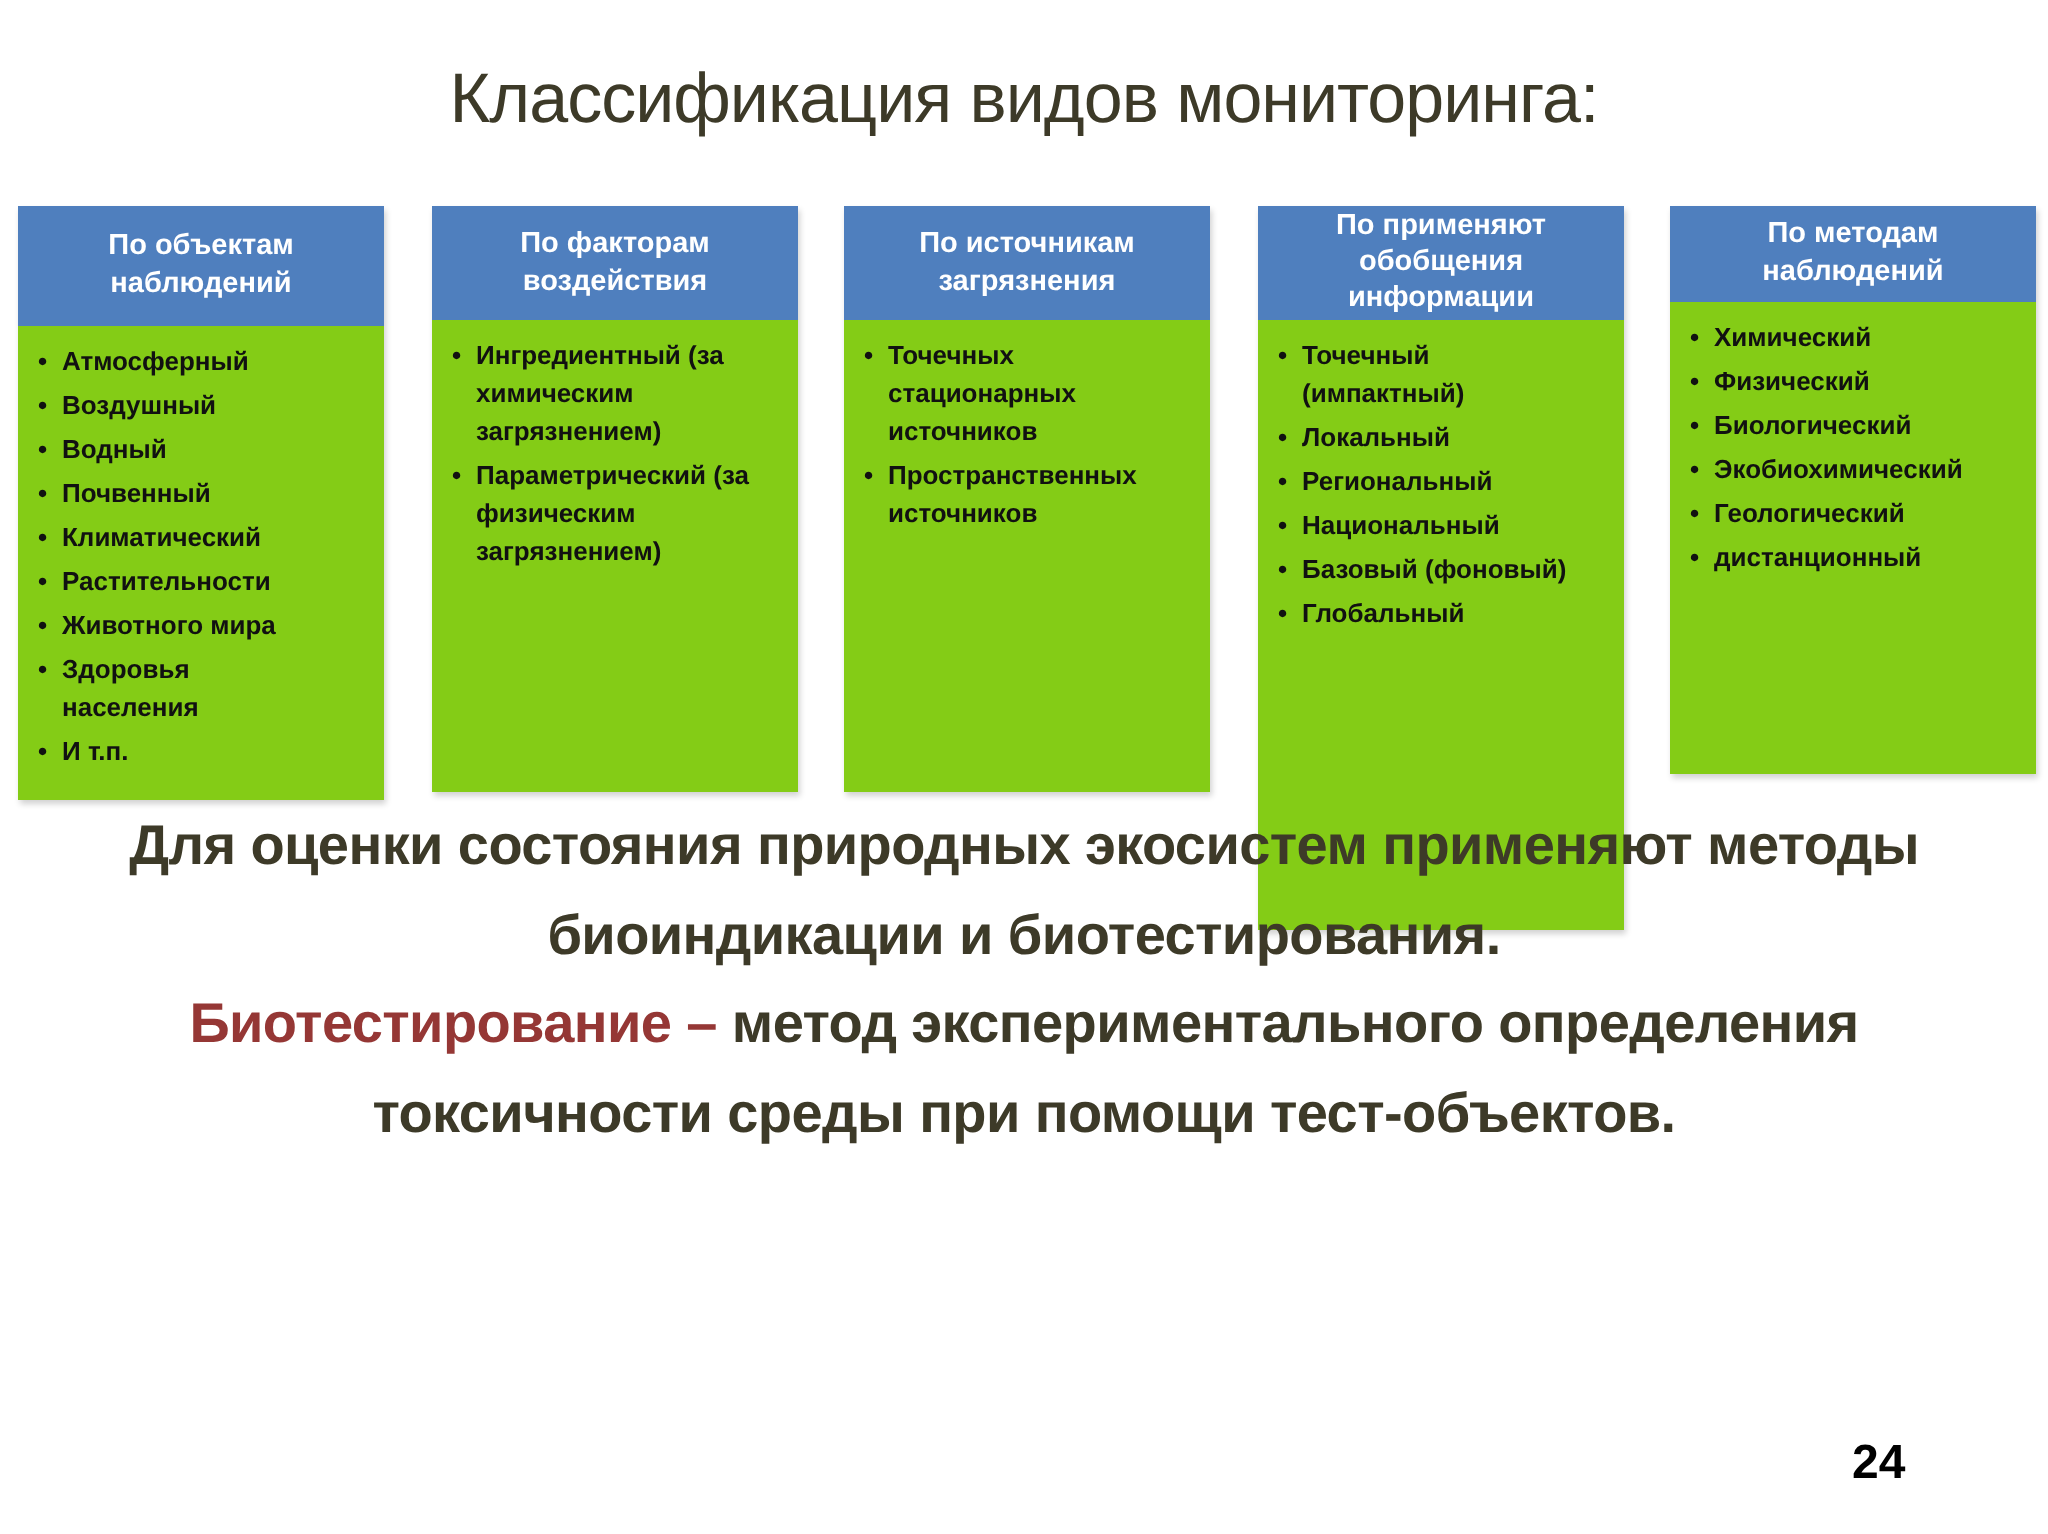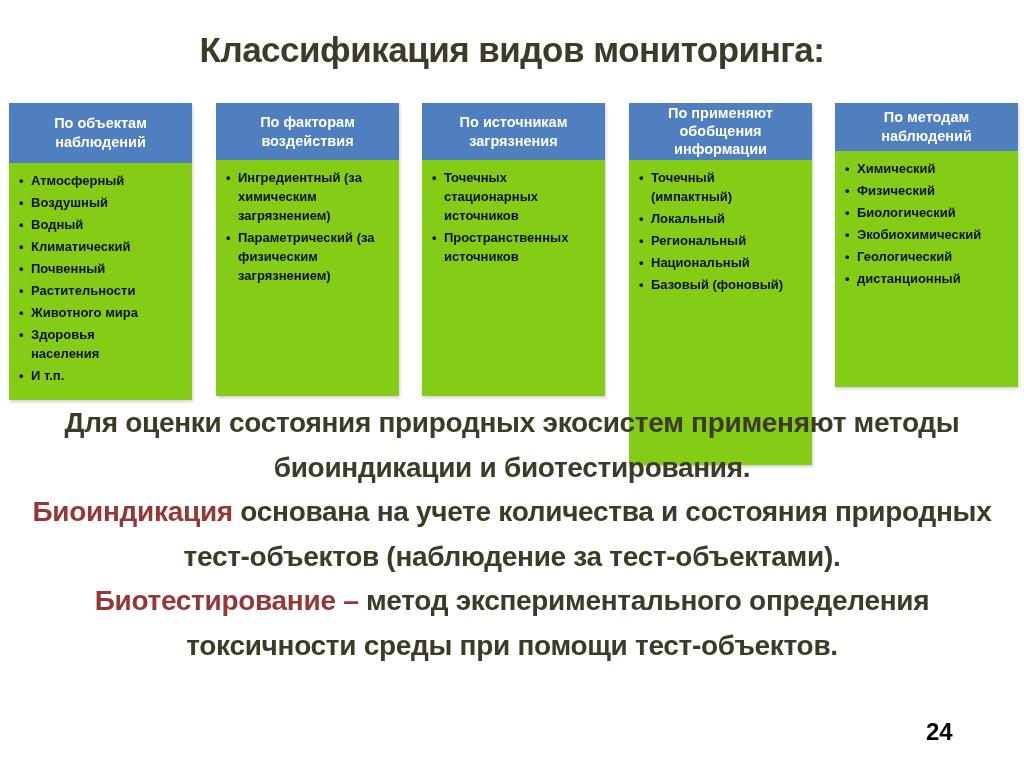--- a/index.html
+++ b/index.html
@@ -2,21 +2,21 @@
 <html><head>
 <meta charset="utf-8">
 <style>
   html, body { margin: 0; padding: 0; }
   body {
     width: 1024px; height: 767px; background: #ffffff; position: relative; overflow: hidden;
     font-family: "Liberation Sans", "DejaVu Sans", sans-serif;
   }
   .title {
     position: absolute; left: 0; top: 30px; width: 1024px; text-align: center;
-    font-size: 35px; font-weight: bold; color: #3d3a28; letter-spacing: -0.5px;
+    font-size: 35px; font-weight: normal; color: #3d3a28; letter-spacing: -0.5px;
   }
   .box {
     position: absolute; top: 103px; width: 183px;
     box-shadow: 1px 2px 3px rgba(0,0,0,0.18);
   }
   .box-header {
     background: #4f7fbe; color: #ffffff; font-weight: bold; font-size: 14.5px;
     text-align: center; line-height: 19px; display: flex; align-items: center;
     justify-content: center; overflow: hidden; padding: 0 6px; box-sizing: border-box;
   }
@@ -46,22 +46,22 @@
 
 <div class="title">Классификация видов мониторинга:</div>
 
 <div class="box" style="left:9px;">
   <div class="box-header" style="height:60px;">По объектам наблюдений</div>
   <div class="box-body" style="height:237px;">
     <ul>
       <li>Атмосферный</li>
       <li>Воздушный</li>
       <li>Водный</li>
+      <li>Почвенный</li>
       <li>Климатический</li>
-      <li>Почвенный</li>
       <li>Растительности</li>
       <li>Животного мира</li>
       <li style="width:80px;">Здоровья населения</li>
       <li>И т.п.</li>
     </ul>
   </div>
 </div>
 
 <div class="box" style="left:216px;">
   <div class="box-header" style="height:57px;">По факторам воздействия</div>
@@ -85,41 +85,39 @@
 
 <div class="box" style="left:629px;">
   <div class="box-header" style="height:57px; line-height:18px; align-items:flex-start; padding-top:1px;">По применяют обобщения информации</div>
   <div class="box-body" style="height:305px;">
     <ul>
       <li style="width:100px;">Точечный (импактный)</li>
       <li>Локальный</li>
       <li>Региональный</li>
       <li>Национальный</li>
       <li>Базовый (фоновый)</li>
+      <li>Глобальный</li>
     </ul>
   </div>
 </div>
 
 <div class="box" style="left:835px;">
   <div class="box-header" style="height:48px;">По методам наблюдений</div>
   <div class="box-body" style="height:236px;">
     <ul>
       <li>Химический</li>
       <li>Физический</li>
       <li>Биологический</li>
       <li>Экобиохимический</li>
       <li>Геологический</li>
       <li>дистанционный</li>
     </ul>
   </div>
 </div>
 
 <div class="body-text">
   <p style="padding:0 20px;">Для оценки состояния природных экосистем применяют методы биоиндикации и биотестирования.</p>
-  <p style="padding:0 10px;">
-    <span class="accent">Биоиндикация</span><span> основана на учете количества и состояния природных тест-объектов (наблюдение за тест-объектами).</span>
-  </p>
   <p style="padding:0 70px;">
     <span class="accent">Биотестирование –</span><span> метод экспериментального определения токсичности среды при помощи тест-объектов.</span>
   </p>
 </div>
 
 <div class="page-num">24</div>
 
 </body></html>

